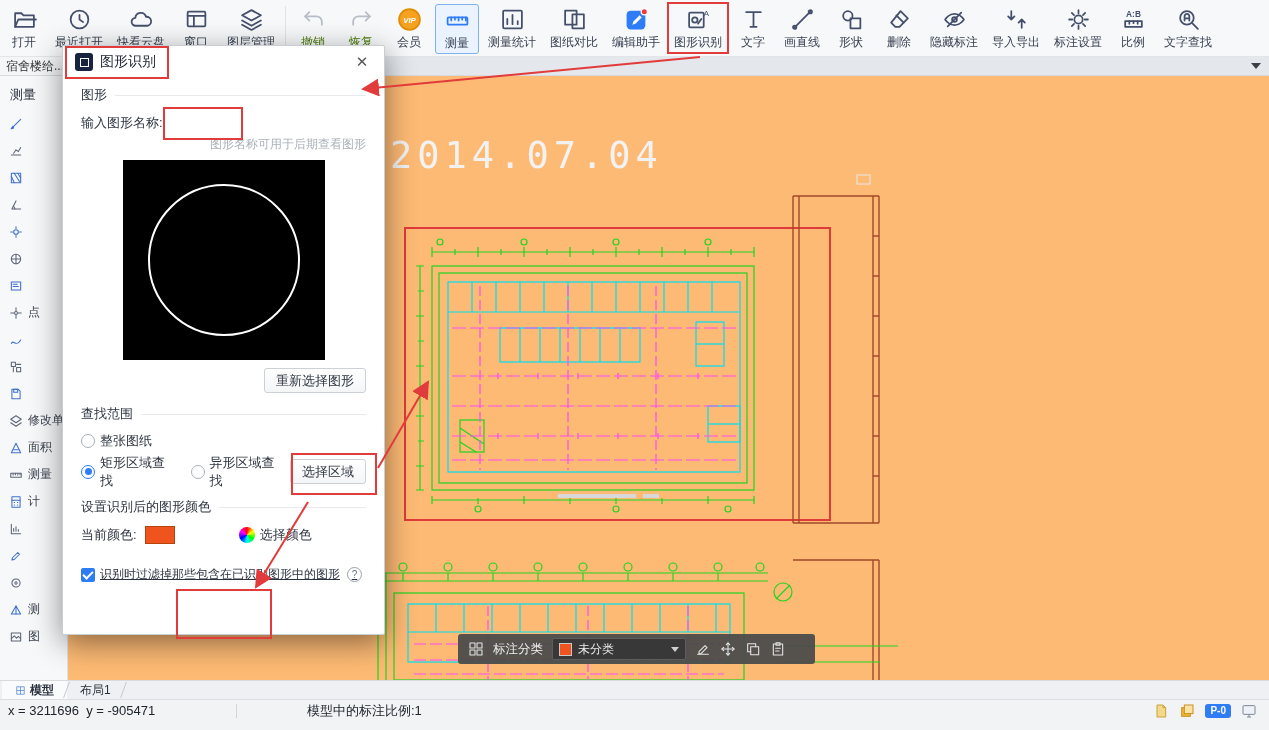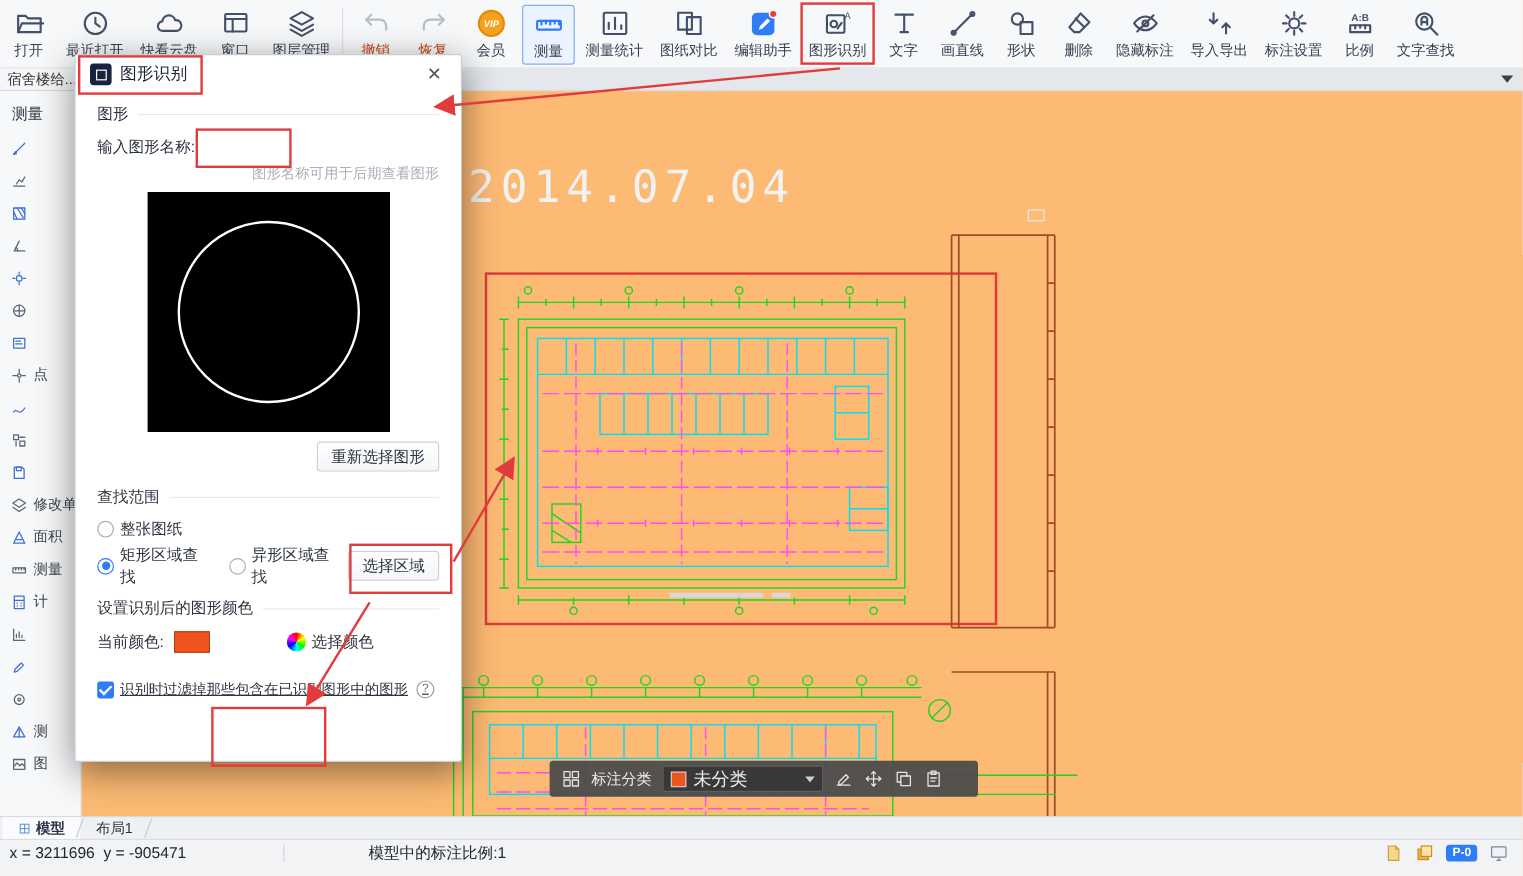--- a/index.html
+++ b/index.html
@@ -7,21 +7,21 @@
   body {font-family:"Liberation Sans",sans-serif;background:#f2f3f5;position:relative;font-size:12px;color:#333;}
 
   
   .toolbar {height:57px;background:#f7f8fa;border-bottom:1px solid #e3e5e9;display:flex;align-items:flex-start;padding:4px 0 0 2px;gap:4px;}
   .tbtn {display:flex;flex-direction:column;align-items:center;gap:2px;padding:2px 5px 1px;border-radius:3px;flex:none;}
   .tbtn .ticon {height:26px;display:flex;align-items:center;justify-content:center;}
   .tbtn svg {width:25px;height:25px;stroke:#44506b;fill:none;stroke-width:1.7;stroke-linecap:round;stroke-linejoin:round;}
   .tbtn .lbl {font-size:12px;color:#374151;white-space:nowrap;}
   .tbtn.w2 {min-width:44px;} .tbtn.w4 {min-width:58px;}
   .tbtn.disabled svg {stroke:#b7bdc7;}
-  .tbtn.disabled .lbl {color:#c2410c;}
+  .tbtn.disabled .lbl {color:#4d7c0f;}
   .tbtn.selected {border:1px solid #7fb0f0;background:#eaf3ff;}
   .tbtn.annotated {position:relative;}
   .tbtn.annotated::after {content:"";position:absolute;inset:-2px;border:2px solid #e23b3b;pointer-events:none;}
   .tb-sep {width:1px;height:44px;background:#e0e2e7;margin:2px 1px;flex:none;}
 
   
   .doctabs {height:19px;background:#e4e7eb;border-bottom:1px solid #d6d9de;display:flex;align-items:stretch;justify-content:space-between;}
   .doctab {width:78px;background:#f5f6f8;border-right:1px solid #cfd3d9;font-size:12px;color:#333;display:flex;align-items:center;padding:0 6px;white-space:nowrap;overflow:hidden;}
   .collapse-btn {width:26px;display:flex;align-items:center;justify-content:center;}
   .caret-down {width:0;height:0;border-left:5px solid transparent;border-right:5px solid transparent;border-top:6px solid #3a3f47;}
@@ -36,21 +36,21 @@
 
   .canvas {flex:1;position:relative;background:#fdba74;overflow:hidden;}
   .cad {position:absolute;inset:0;width:100%;height:100%;}
 
   
   .float-toolbar {position:absolute;left:390px;top:558px;width:357px;height:30px;background:rgba(74,74,74,.94);border-radius:3px;display:flex;align-items:center;gap:9px;padding:0 10px;color:#ececec;}
   .float-toolbar svg {width:16px;height:16px;stroke:#e6e6e6;fill:none;stroke-width:1.6;stroke-linecap:round;stroke-linejoin:round;}
   .ft-label {font-size:12.5px;color:#f0f0f0;white-space:nowrap;}
   .ft-dd {width:134px;height:22px;background:#383838;border:1px solid #5d5d5d;border-radius:2px;display:flex;align-items:center;gap:6px;padding:0 6px;}
   .ft-swatch {width:13px;height:13px;background:#f0541e;border:1px solid #c9c9c9;flex:none;}
-  .ft-dd-label {font-size:15px;color:#eaeaea;flex:1;white-space:nowrap;overflow:hidden;}
+  .ft-dd-label {font-size:12px;color:#eaeaea;flex:1;white-space:nowrap;overflow:hidden;}
   .ft-caret {width:0;height:0;border-left:4px solid transparent;border-right:4px solid transparent;border-top:5px solid #cfcfcf;}
 
   
   .sheettabs {height:19px;background:#eef0f3;border-top:1px solid #d8dade;display:flex;align-items:stretch;padding-left:2px;}
   .sheet-tab {display:flex;align-items:center;gap:4px;padding:0 13px;font-size:12px;color:#2b3340;position:relative;}
   .sheet-tab::after {content:"";position:absolute;right:0;top:1px;bottom:1px;width:1px;background:#c4c8cf;transform:skewX(-20deg);}
   .sheet-tab.active {background:#fafbfc;font-weight:bold;}
   .sheet-tab svg {width:11px;height:11px;stroke:#4a7fd6;fill:none;stroke-width:1.6;}
 
   

